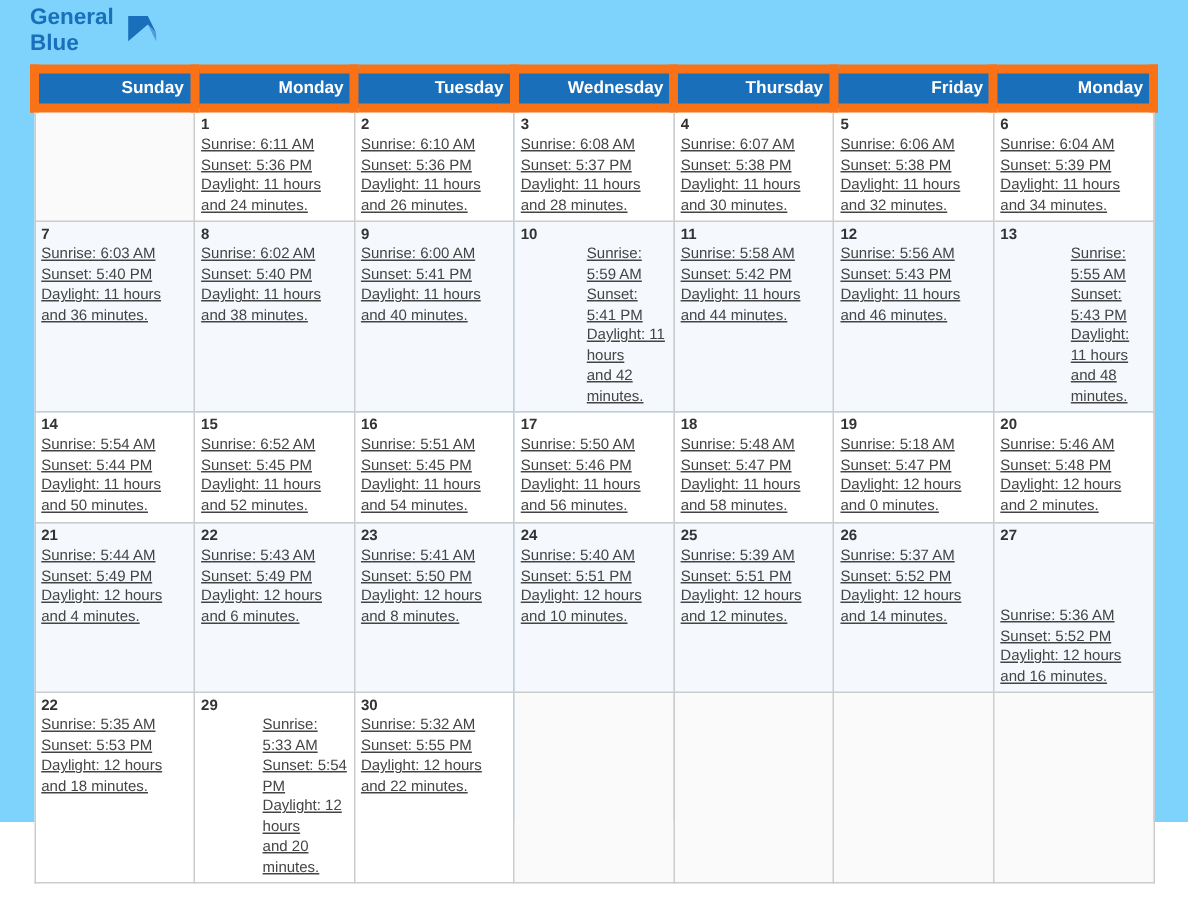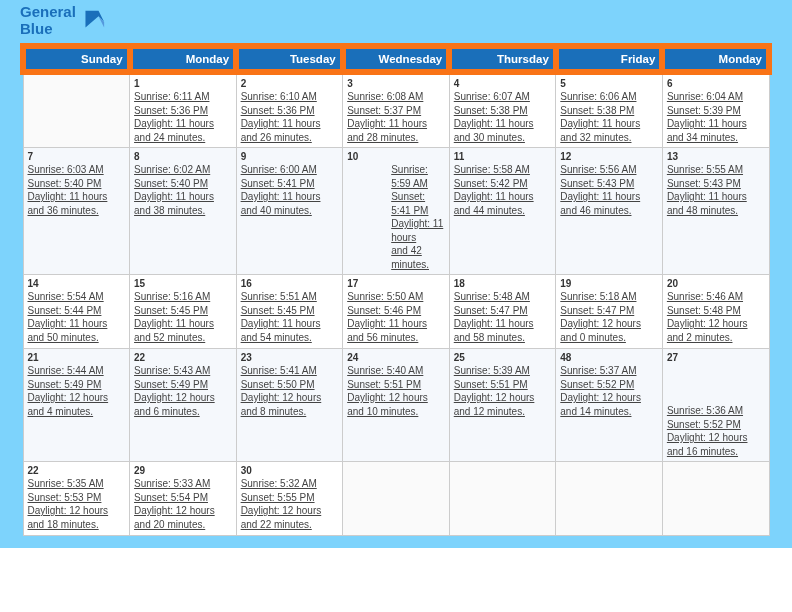--- a/index.html
+++ b/index.html
@@ -218,37 +218,37 @@
           </td>
           <td>
             <span class="day-num">12</span>
             <div class="day-info" style="white-space: pre-line;">Sunrise: 5:56 AM
 Sunset: 5:43 PM
 Daylight: 11 hours
 and 46 minutes.</div>
           </td>
           <td>
             <span class="day-num">13</span>
-            <div class="day-info" style="white-space: pre-line;">Sunrise: 5:55 AM
+            <div class="day-info" style="white-space: pre-line; margin-left: 47px;">Sunrise: 5:55 AM
 Sunset: 5:43 PM
 Daylight: 11 hours
 and 48 minutes.</div>
           </td>
         </tr>
         <tr>
           <td>
             <span class="day-num">14</span>
             <div class="day-info" style="white-space: pre-line;">Sunrise: 5:54 AM
 Sunset: 5:44 PM
 Daylight: 11 hours
 and 50 minutes.</div>
           </td>
           <td>
             <span class="day-num">15</span>
-            <div class="day-info" style="white-space: pre-line;">Sunrise: 5:16 AM
+            <div class="day-info" style="white-space: pre-line;">Sunrise: 6:52 AM
 Sunset: 5:45 PM
 Daylight: 11 hours
 and 52 minutes.</div>
           </td>
           <td>
             <span class="day-num">16</span>
             <div class="day-info" style="white-space: pre-line;">Sunrise: 5:51 AM
 Sunset: 5:45 PM
 Daylight: 11 hours
 and 54 minutes.</div>
@@ -312,21 +312,21 @@
 and 10 minutes.</div>
           </td>
           <td>
             <span class="day-num">25</span>
             <div class="day-info" style="white-space: pre-line;">Sunrise: 5:39 AM
 Sunset: 5:51 PM
 Daylight: 12 hours
 and 12 minutes.</div>
           </td>
           <td>
-            <span class="day-num">48</span>
+            <span class="day-num">26</span>
             <div class="day-info" style="white-space: pre-line;">Sunrise: 5:37 AM
 Sunset: 5:52 PM
 Daylight: 12 hours
 and 14 minutes.</div>
           </td>
           <td>
             <span class="day-num">27</span>
             <div class="day-info" style="white-space: pre-line; margin-top: 41px;">Sunrise: 5:36 AM
 Sunset: 5:52 PM
 Daylight: 12 hours
@@ -336,21 +336,21 @@
         <tr>
           <td>
             <span class="day-num">22</span>
             <div class="day-info" style="white-space: pre-line;">Sunrise: 5:35 AM
 Sunset: 5:53 PM
 Daylight: 12 hours
 and 18 minutes.</div>
           </td>
           <td>
             <span class="day-num">29</span>
-            <div class="day-info" style="white-space: pre-line;">Sunrise: 5:33 AM
+            <div class="day-info" style="white-space: pre-line; margin-left: 41px;">Sunrise: 5:33 AM
 Sunset: 5:54 PM
 Daylight: 12 hours
 and 20 minutes.</div>
           </td>
           <td>
             <span class="day-num">30</span>
             <div class="day-info" style="white-space: pre-line;">Sunrise: 5:32 AM
 Sunset: 5:55 PM
 Daylight: 12 hours
 and 22 minutes.</div>

